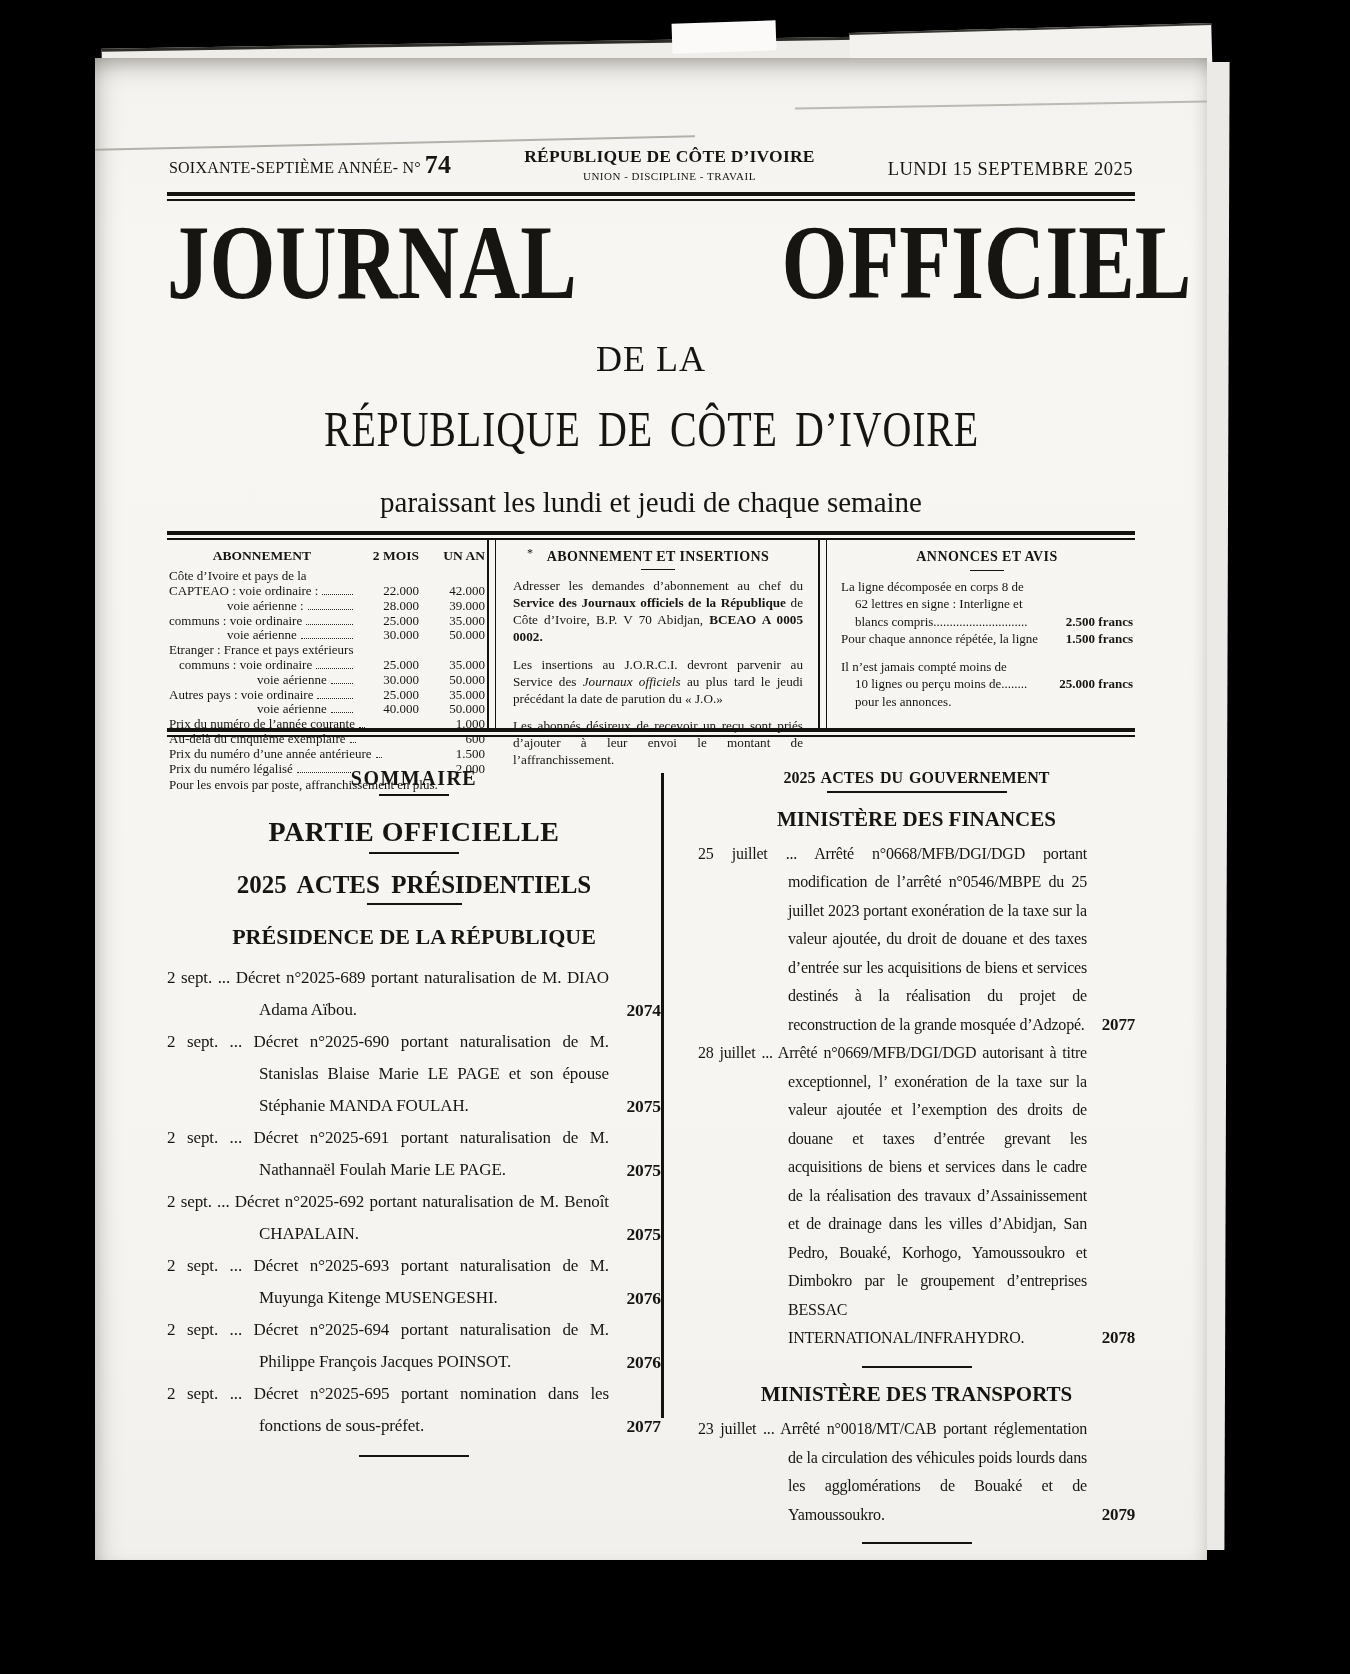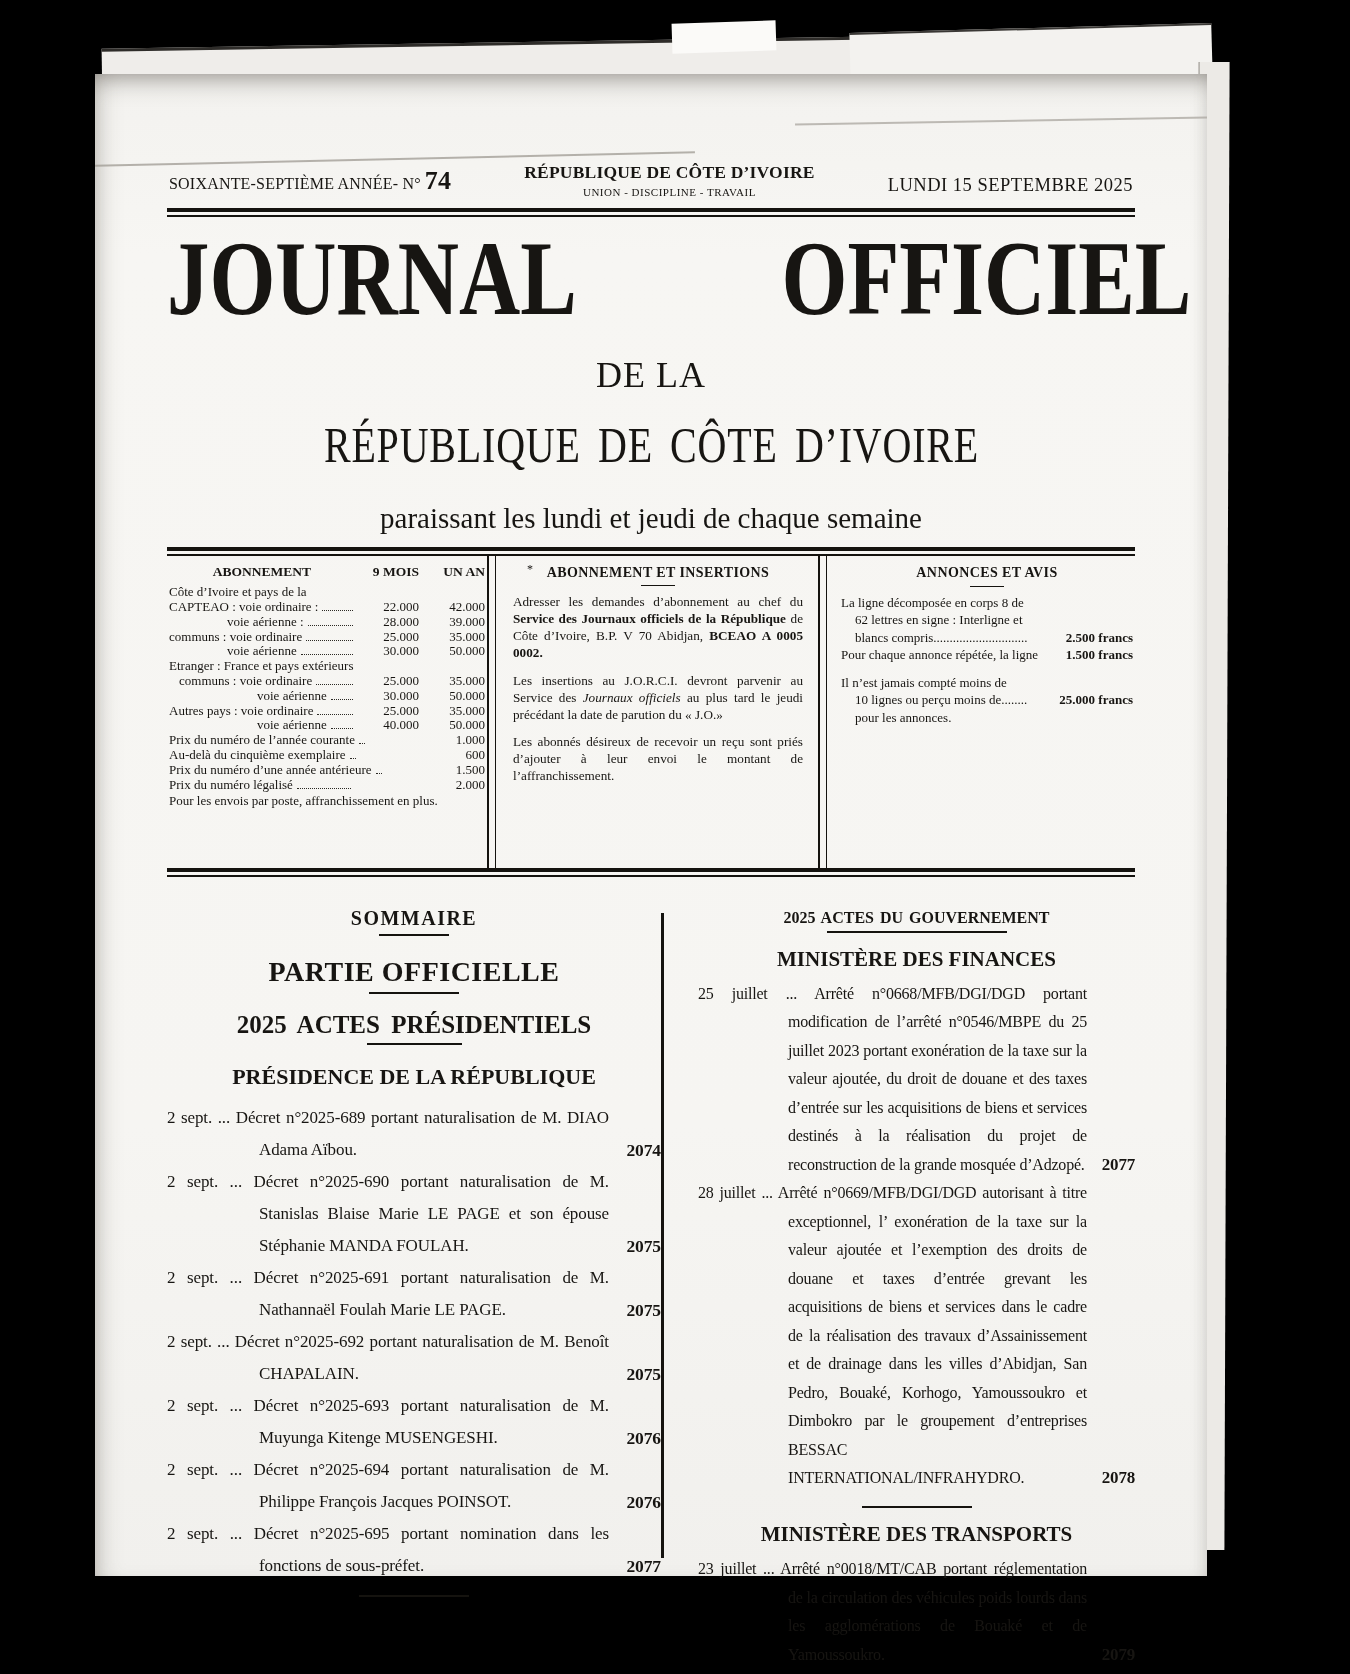--- a/index.html
+++ b/index.html
@@ -5,21 +5,21 @@
   html,body{margin:0;padding:0;background:#000;}
   .stage{position:relative;width:1350px;height:1674px;background:#000;overflow:hidden;
          font-family:"Liberation Serif","DejaVu Serif",serif;color:#171512;}
   
   .sheet-edge{position:absolute;background:#efedea;z-index:1;}
   .edge-1{left:102px;top:40px;width:1104px;height:58px;transform:rotate(-0.9deg);border-top:3px solid #2e2c29;}
   .edge-2{left:850px;top:28px;width:362px;height:50px;transform:rotate(-1.6deg);border-top:2px solid #3a3835;background:#f3f2ef;}
   .edge-3{left:672px;top:22px;width:104px;height:30px;transform:rotate(-1.8deg);background:#fbfaf8;}
   .edge-right{left:1196px;top:62px;width:30px;height:1488px;transform:rotate(0.2deg);background:#eceae6;border-left:1px solid #8f8c86;}
   
-  .page{position:absolute;left:95px;top:74px;width:1112px;height:1502px;z-index:2;box-sizing:border-box;
+  .page{position:absolute;left:95px;top:58px;width:1112px;height:1502px;z-index:2;box-sizing:border-box;
         padding:88px 72px 0 72px;
         background:linear-gradient(180deg,#f3f2ef 0%,#f7f6f3 12%,#f6f5f2 70%,#f1f0ed 100%);
         box-shadow:inset 0 20px 24px -16px rgba(70,64,56,.5),
                    inset 18px 0 28px -20px rgba(70,64,56,.4),
                    inset -12px 0 20px -16px rgba(70,64,56,.28);}
   .scan-line{position:absolute;height:2px;background:#9d9992;opacity:.75;z-index:3;}
   .scan-line.a{left:0;top:84px;width:600px;transform:rotate(-1.3deg);}
   .scan-line.b{left:700px;top:46px;width:412px;transform:rotate(-1.0deg);background:#aaa69f;}
   
   .topline{display:flex;justify-content:space-between;align-items:flex-end;padding:0 2px 10px 2px;}
@@ -34,21 +34,21 @@
   .masthead{text-align:center;}
   .mast-title{display:flex;justify-content:space-between;font-size:106px;font-weight:700;line-height:.95;
               padding:12px 0 0 0;}
   .mast-title .wj{transform:scaleX(.8);transform-origin:left bottom;display:inline-block;}
   .mast-title .wo{transform:scaleX(.8);transform-origin:right bottom;display:inline-block;}
   .mast-dela{font-size:36px;margin-top:24px;letter-spacing:1px;}
   .mast-rep{margin-top:20px;}
   .mast-rep span{display:inline-block;font-size:50px;transform:scaleX(.8);word-spacing:8px;letter-spacing:1px;}
   .mast-tag{font-size:29px;margin-top:28px;margin-bottom:12px;}
   
-  .boxes{display:flex;height:312px;margin-top:0;}
+  .boxes{display:flex;height:188px;margin-top:0;}
   .box{box-sizing:border-box;font-size:13px;line-height:1.14;}
   .vsep{width:6px;border-left:2px solid #15130f;border-right:1.5px solid #15130f;}
   .box-abo{width:320px;padding:8px 2px 0 2px;}
   .box-ins{width:322px;padding:8px 15px 0 17px;font-size:13.2px;line-height:1.3;}
   .box-ann{flex:1;padding:8px 2px 0 14px;line-height:1.35;}
   .box-title{text-align:center;font-weight:700;font-size:14px;letter-spacing:.4px;position:relative;}
   .box-title-rule{width:34px;border-top:1.5px solid #15130f;margin:3px auto 7px auto;}
   .ins-star{position:absolute;left:14px;top:-2px;font-size:12px;font-weight:400;}
   .abo-head{display:flex;font-weight:700;font-size:13.5px;margin-bottom:6px;}
   .ah-label{flex:1;text-align:center;}
@@ -129,21 +129,21 @@
       </div>
       <div class="mast-tag">paraissant les lundi et jeudi de chaque semaine</div>
     </div>
 
     <div class="rule2"></div>
 
     <section class="boxes">
       <div class="box box-abo">
         <div class="abo-head">
           <span class="ah-label">ABONNEMENT</span>
-          <span class="ah-6">9 MOIS</span>
+          <span class="ah-6">2 MOIS</span>
           <span class="ah-12">UN AN</span>
         </div>
         <div id="abo-rows">
             <div class="abo-row">
               <span class="abo-label">Côte d’Ivoire et pays de la</span>
             </div>
             <div class="abo-row">
               <span class="abo-label">CAPTEAO : voie ordinaire :</span>
               <span class="leader"></span>
               <span class="abo-p6">22.000</span>

